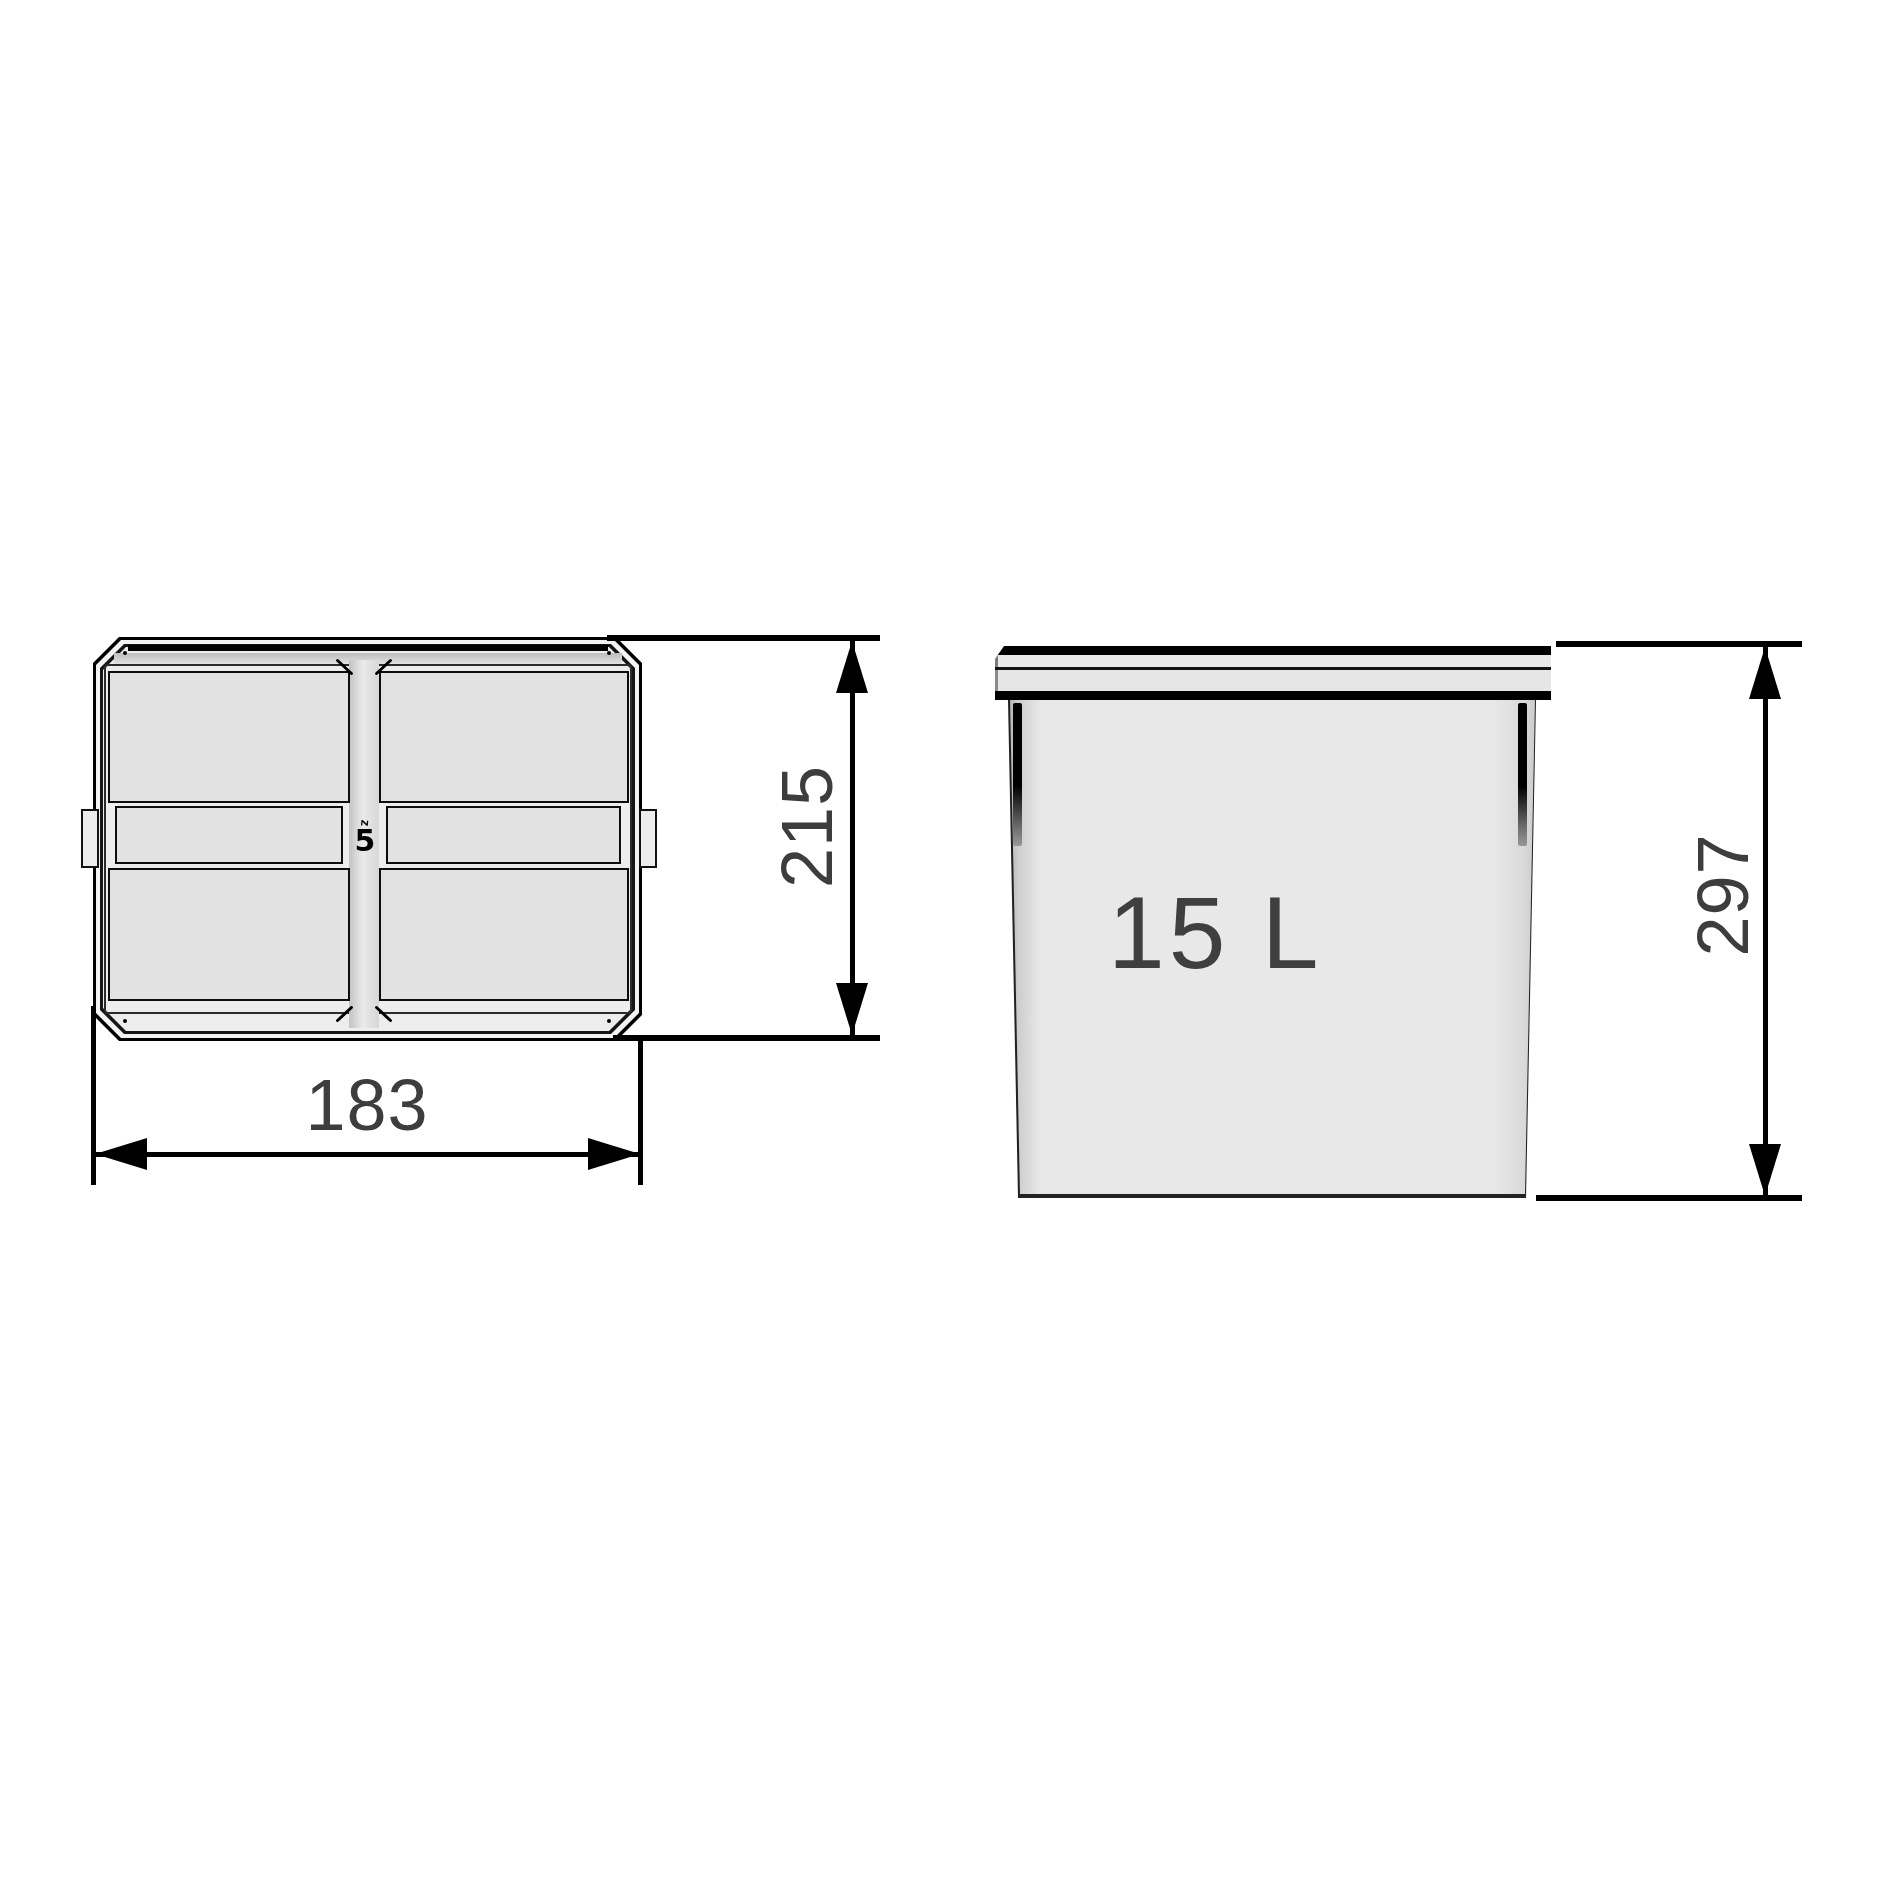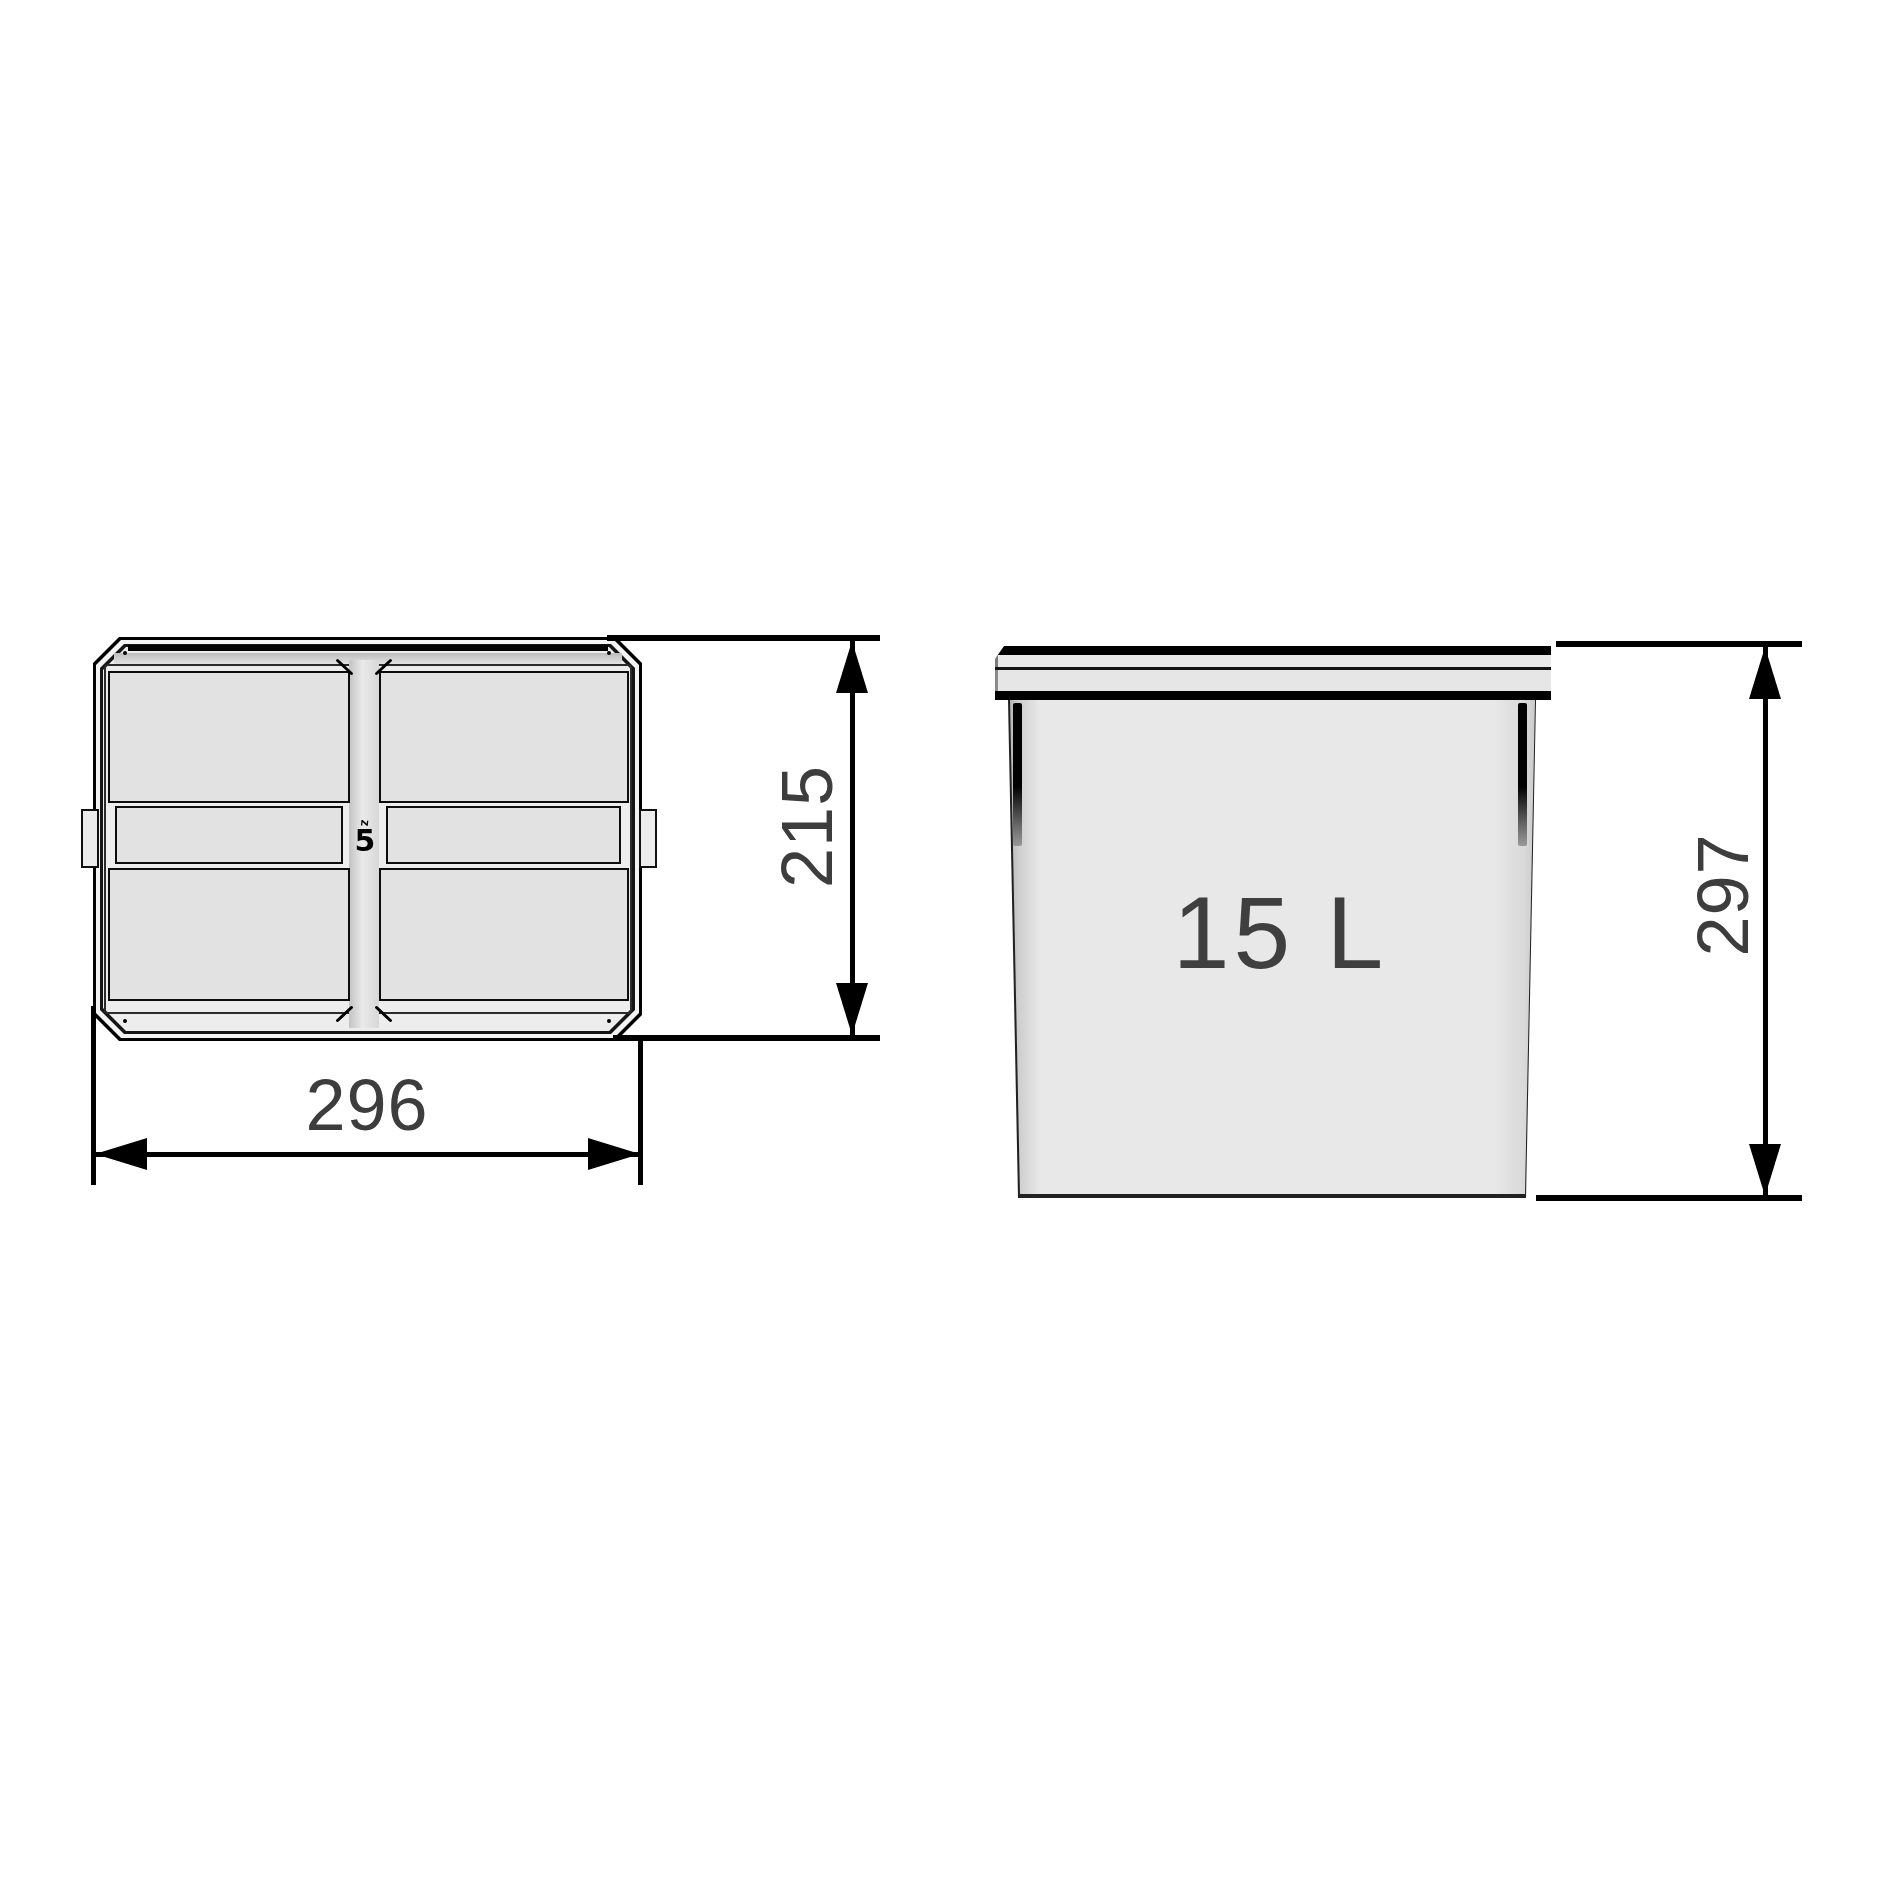--- a/index.html
+++ b/index.html
@@ -70,21 +70,21 @@
        clip-path:polygon(8px 0,536px 0,526px 498px,18px 498px);}
   .bin-body-inner{left:1002px;top:700px;width:536px;height:494px;
        clip-path:polygon(8px 0,533px 0,523px 494px,18px 494px);
        background:linear-gradient(to right,#9f9f9f 0px,#cdcdcd 16px,#e8e8e8 38px,#e8e8e8 492px,#d9d9d9 522px,#c9c9c9 536px);}
   .slot{position:absolute;width:9px;border-radius:2px;
         background:linear-gradient(to bottom,#000 58%,#666 85%,#999);}
   .slot-l{left:1013px;top:703px;height:143px;}
   .slot-r{left:1518px;top:703px;height:143px;}
 
   .capacity{left:1108px;top:873px;width:344px;height:120px;font-size:102px;line-height:120px;
-            color:#3f3f3f;text-align:center;letter-spacing:4px;white-space:nowrap;}
+            color:#3f3f3f;letter-spacing:4px;white-space:nowrap;}
 </style>
 </head>
 <body>
 
 <div class="canvas">
 
   <div>
     <div class="oct lid-o1"></div>
     <div class="oct lid-o2"></div>
     <div class="oct lid-o3"></div>
@@ -129,21 +129,21 @@
     <div class="arrow down" style="left:836px;top:983px;"></div>
     <div class="dim-label vert" style="left:757px;top:798px;width:100px;height:80px;">215</div>
   </div>
 
   <div>
     <div class="ext-line" style="left:91px;top:1006px;width:5px;height:179px;"></div>
     <div class="ext-line" style="left:638px;top:1037px;width:5px;height:148px;"></div>
     <div class="dim-line" style="left:93px;top:1152px;width:549px;height:5px;"></div>
     <div class="arrow left" style="left:95px;top:1138px;"></div>
     <div class="arrow right" style="left:588px;top:1138px;"></div>
-    <div class="dim-label" style="left:287px;top:1070px;width:160px;height:70px;line-height:70px;">296</div>
+    <div class="dim-label" style="left:287px;top:1070px;width:160px;height:70px;line-height:70px;">183</div>
   </div>
 
   <div>
     <div class="abs rim">
       <div class="r1"></div>
       <div class="r2"></div>
       <div class="r3"></div>
       <div class="r4"></div>
       <div class="r5"></div>
     </div>

